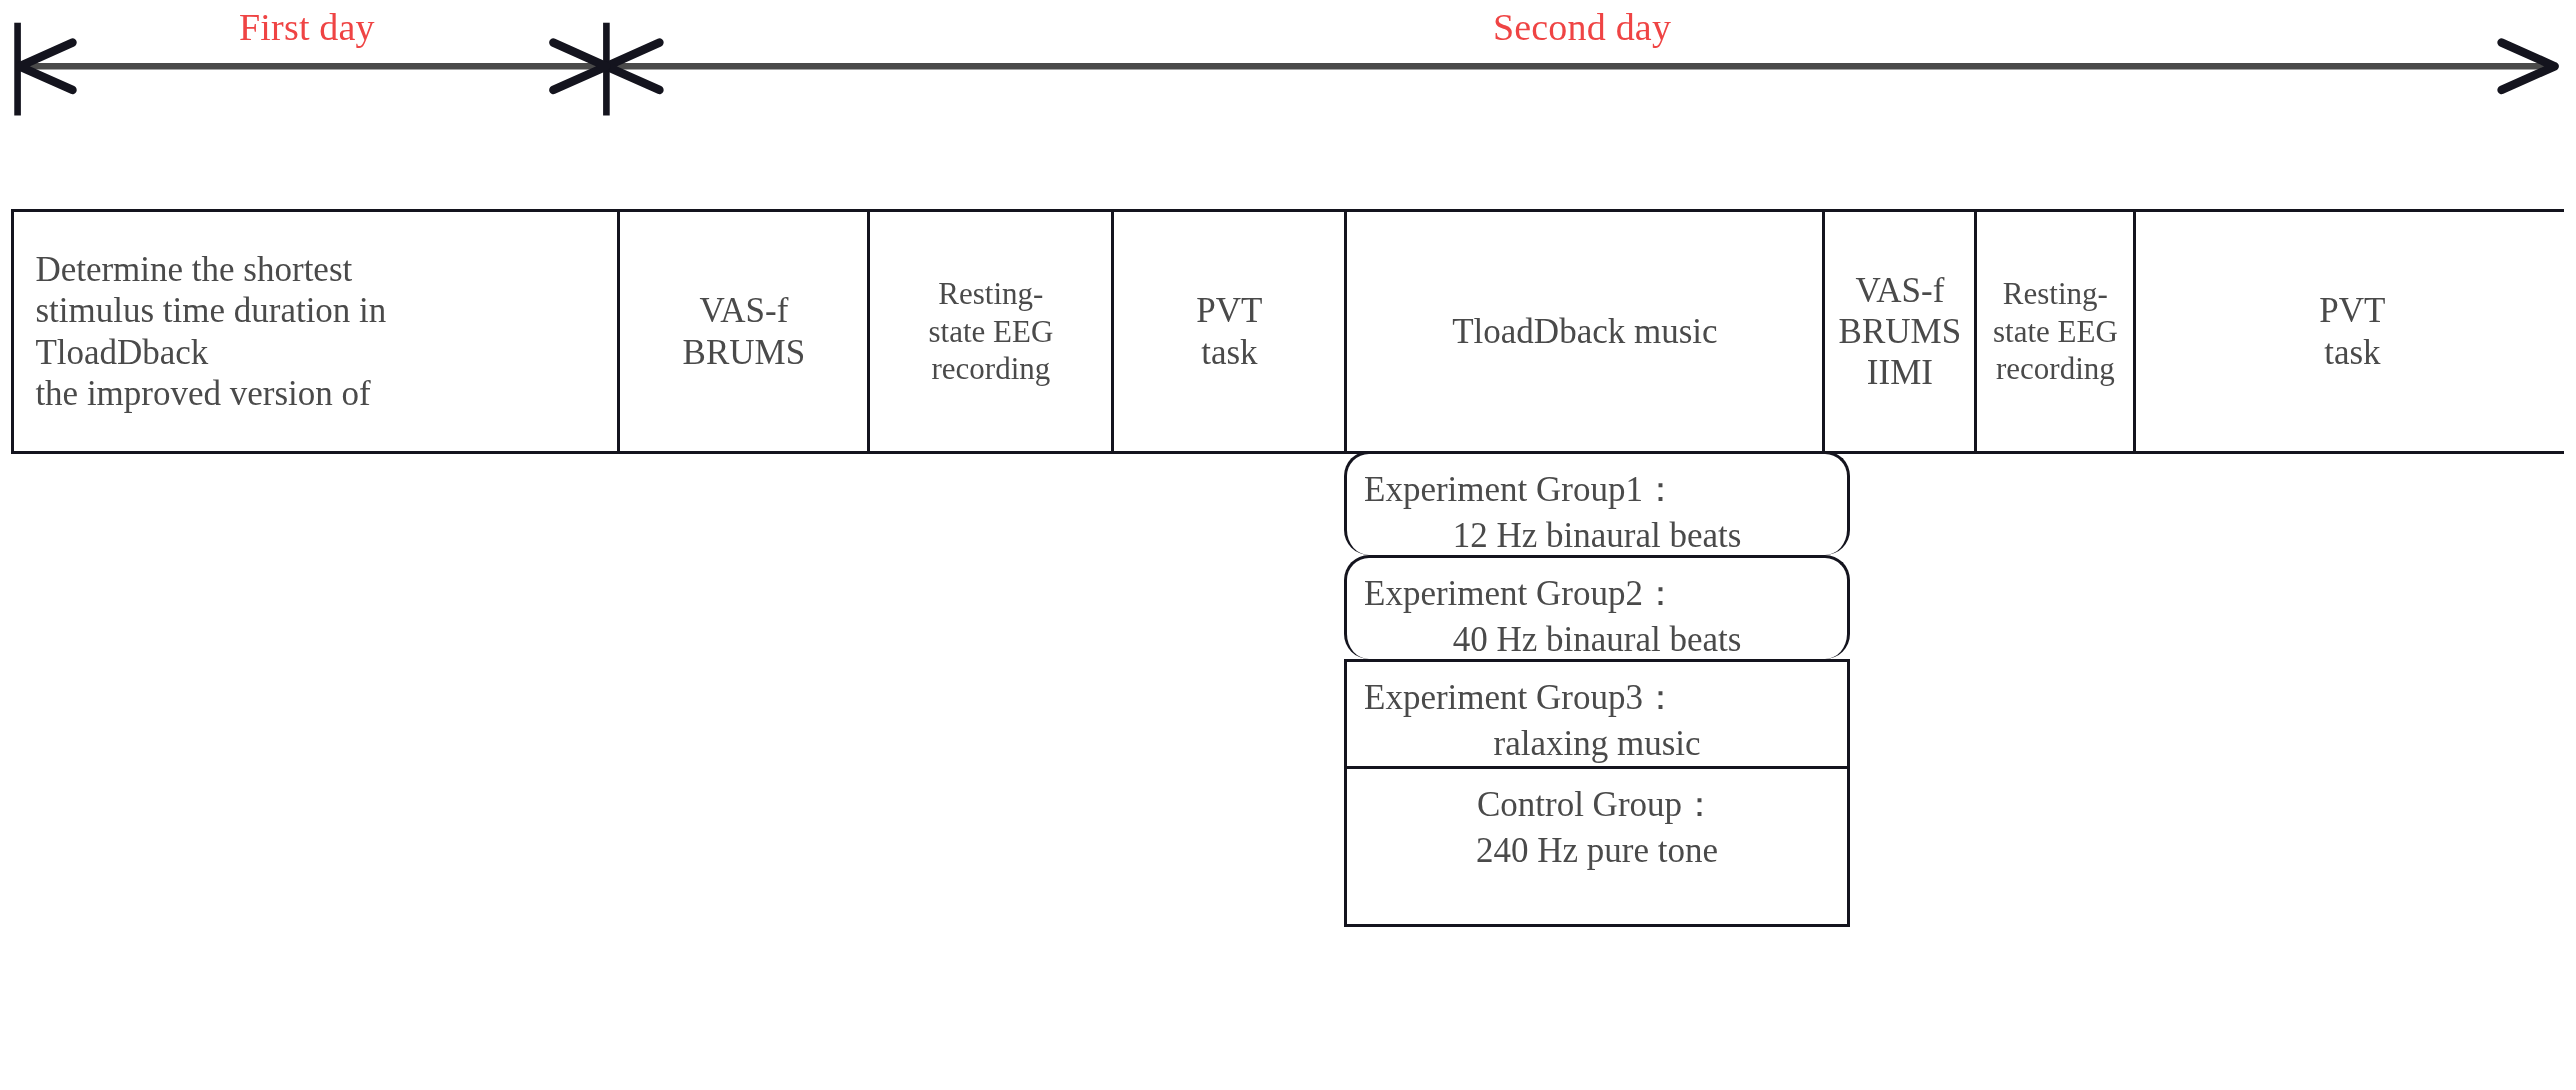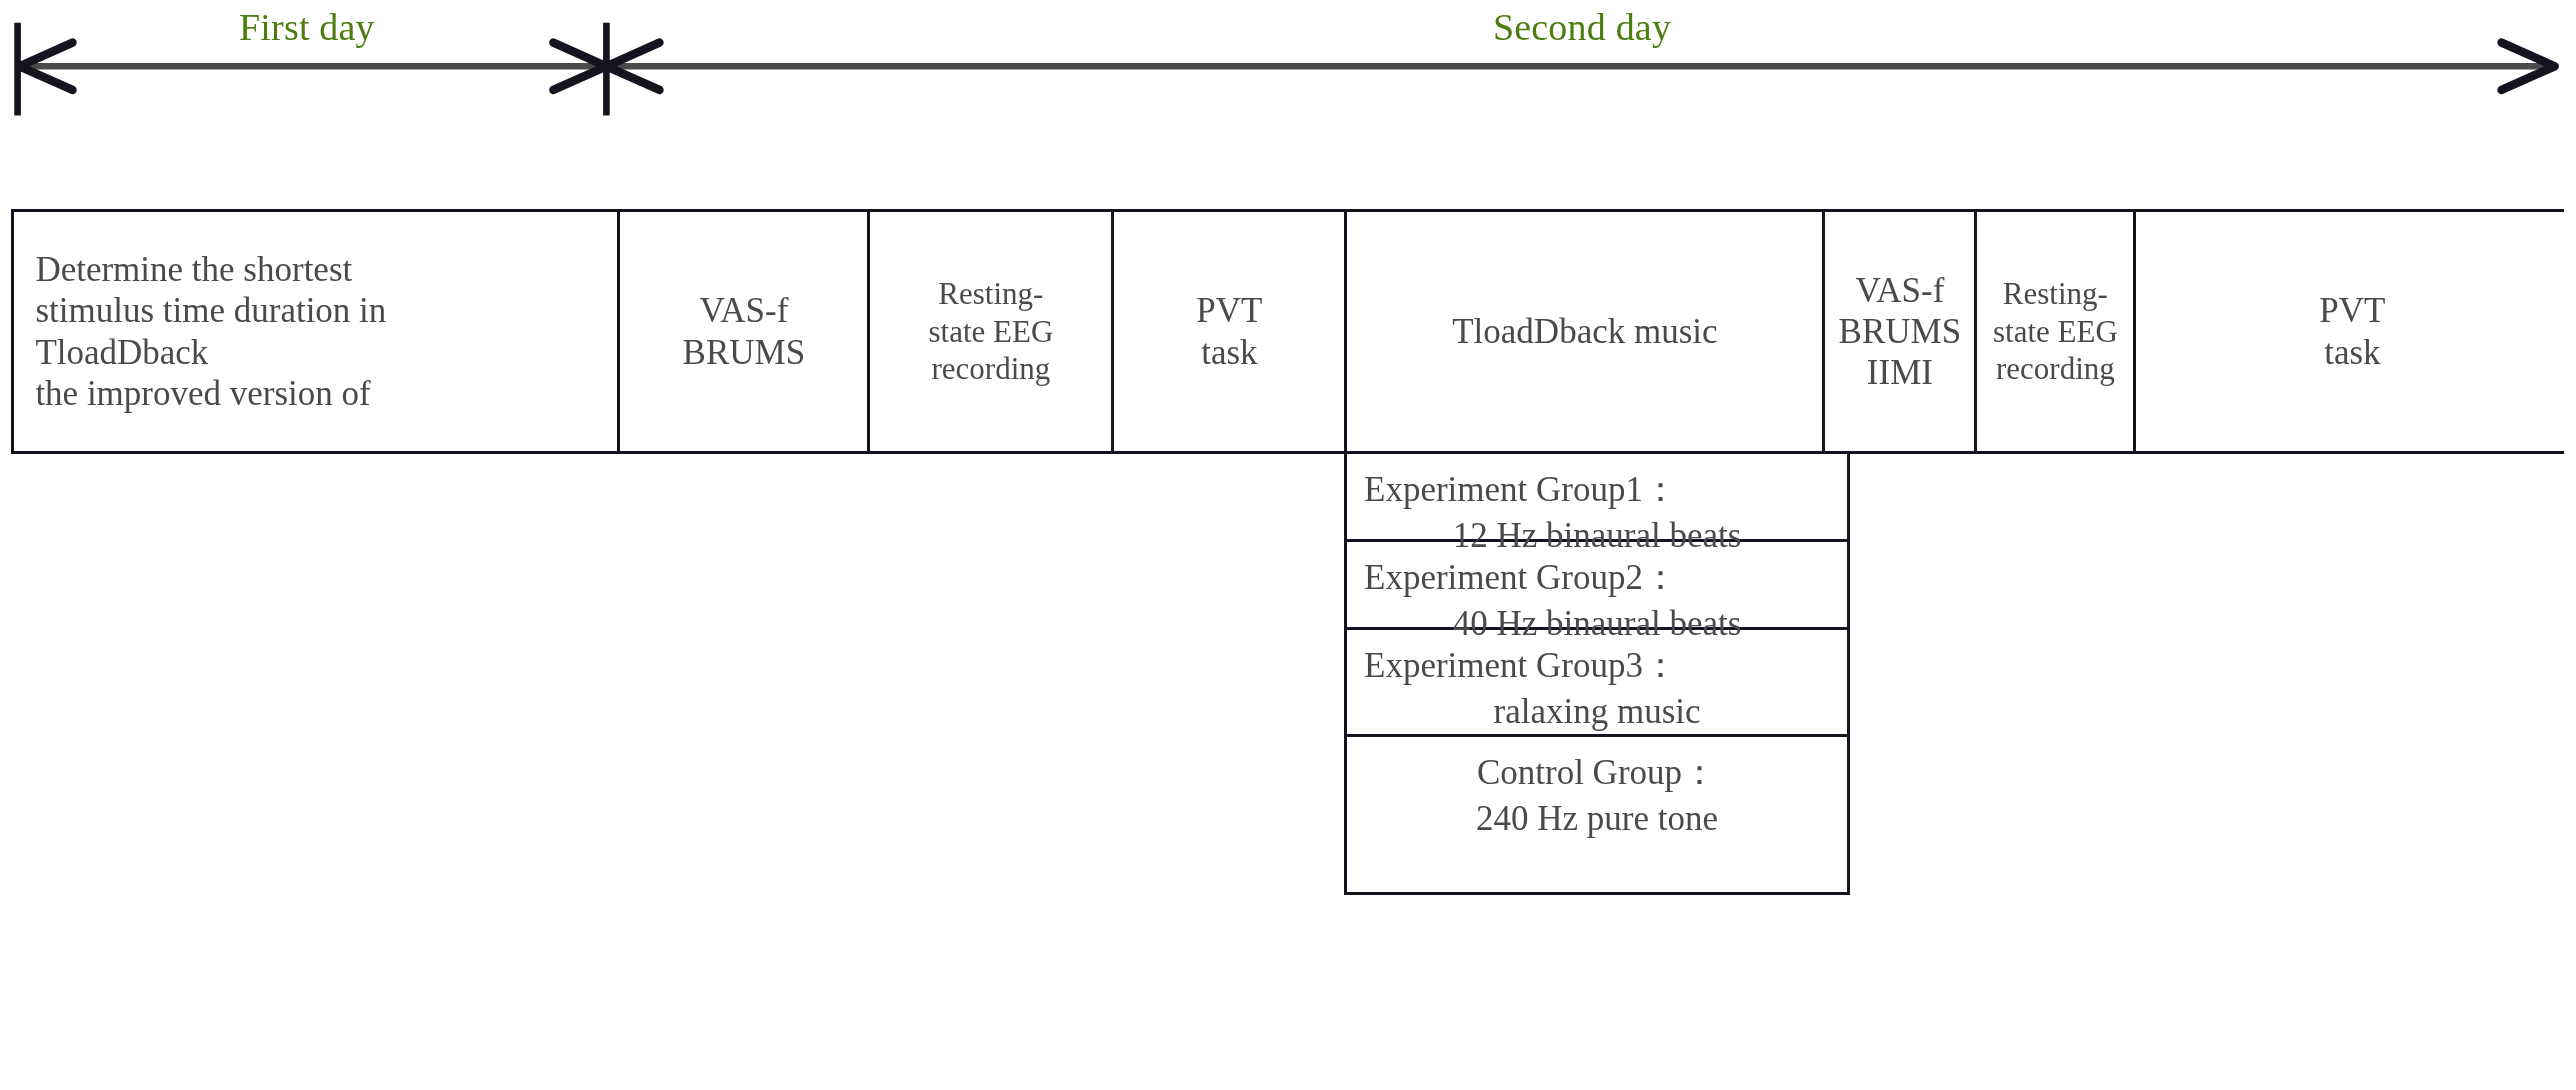--- a/index.html
+++ b/index.html
@@ -24,21 +24,21 @@
     position: absolute;
     left: 0;
     top: 0;
     width: 2576px;
     height: 142px;
   }
   .axis-label {
     position: absolute;
     font-size: 38px;
     line-height: 1;
-    color: #4d7c0f;
+    color: #ef4444;
     white-space: nowrap;
     text-align: center;
     letter-spacing: 0.2px;
   }
   #first-day-label {
     left: 11.4px;
     top: 7.6px;
     width: 591px;
   }
   #second-day-label {
@@ -114,21 +114,21 @@
     border-bottom-width: 0;
     background: #ffffff;
     padding: 13.3px 17px 15px 17px;
     font-size: 35px;
     line-height: 1.3;
     color: #4a4a4a;
   }
   .group-box:last-child {
     border-bottom-width: 3.8px;
   }
-  #group-1, #group-2 { height: 88px; }
+  #group-1, #group-2 { height: 104px; border-radius: 25px; }
   #group-3 { height: 107px; }
   #group-4 { height: 161px; }
   .group-title {
     display: block;
     text-align: left;
     white-space: nowrap;
   }
   .group-detail {
     display: block;
     text-align: center;

